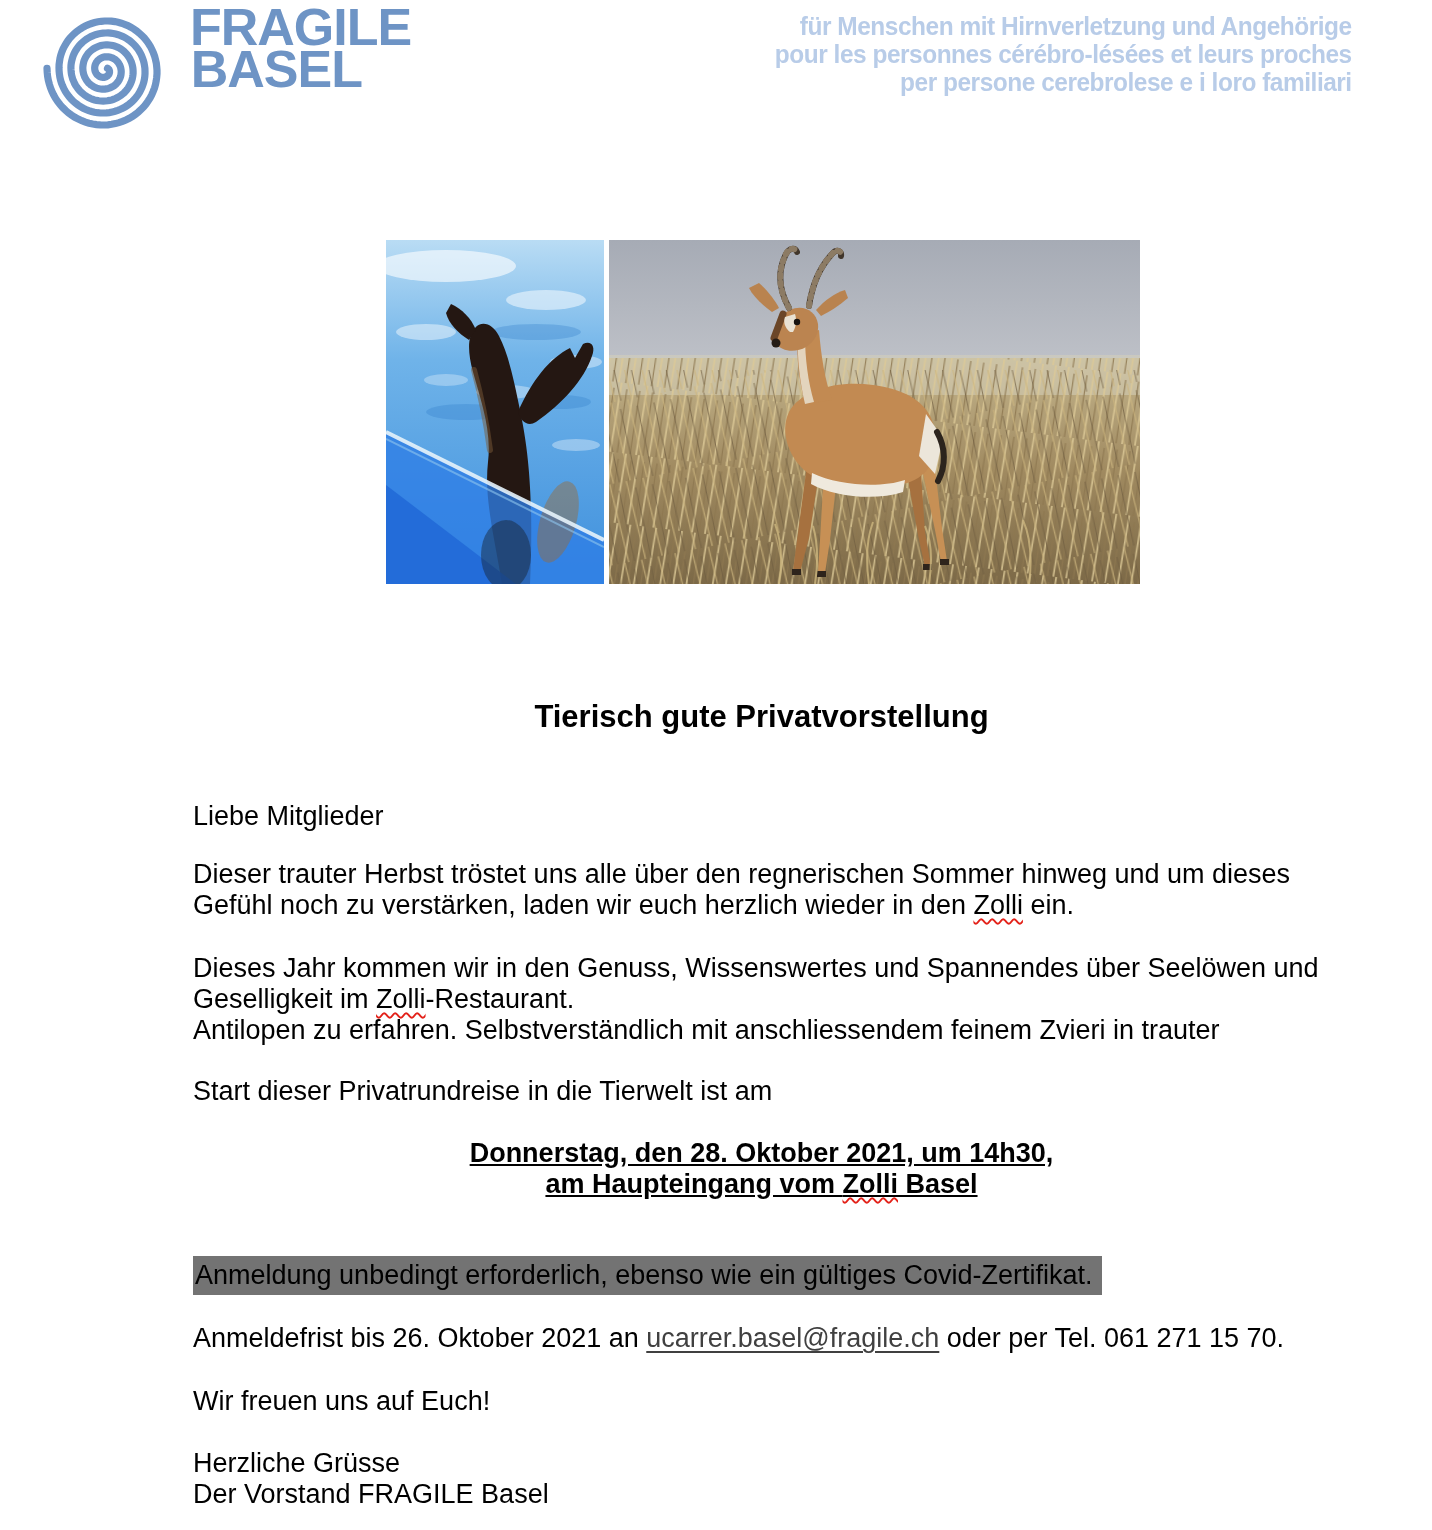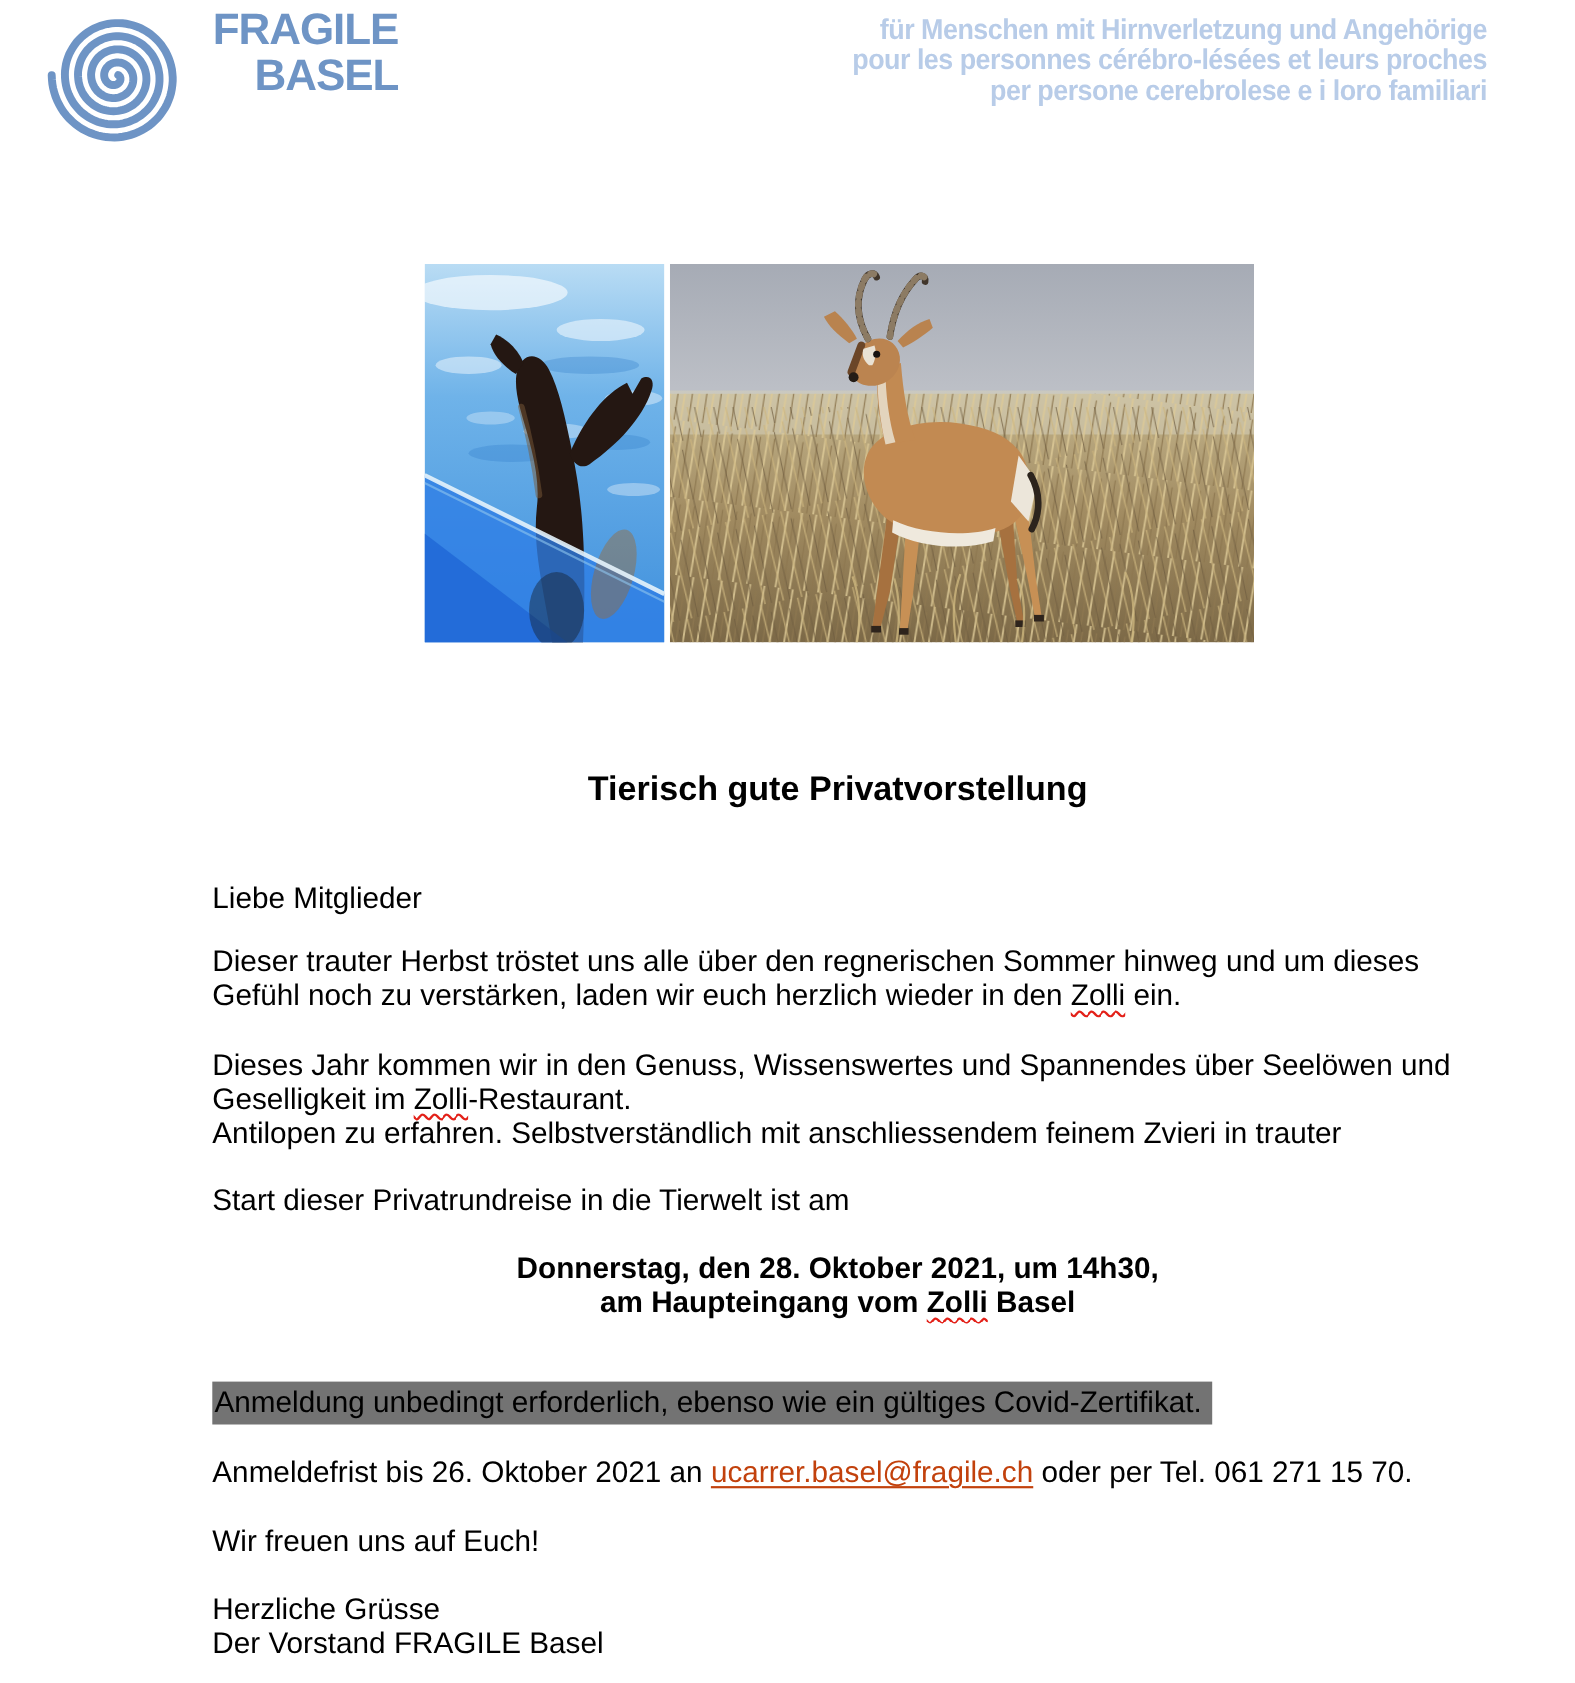--- a/index.html
+++ b/index.html
@@ -2,38 +2,38 @@
 <html><head>
 <meta charset="utf-8">
 <style>
   html,body{margin:0;padding:0;background:#ffffff;}
   .page{position:relative;width:1432px;height:1530px;background:#fff;overflow:hidden;
         font-family:"Liberation Sans","DejaVu Sans",sans-serif;color:#000;}
 
   
   .spiral{position:absolute;left:40px;top:5px;width:130px;height:130px;}
   .wordmark{position:absolute;left:190px;top:6px;width:172px;text-align:right;
-            font-size:40px;line-height:42px;font-weight:bold;color:#6e94c5;letter-spacing:-1px;}
+            font-size:52px;line-height:42px;font-weight:bold;color:#6e94c5;letter-spacing:-1px;}
   .tagline{position:absolute;right:80px;top:12px;text-align:right;font-weight:bold;
            font-size:26px;line-height:28px;color:#b8cce8;letter-spacing:-0.5px;
            transform:scaleX(0.94);transform-origin:top right;}
 
   
   .photos{position:absolute;left:386px;top:240px;display:flex;gap:5px;}
   .photo{display:block;}
 
   
   .title{position:absolute;left:193px;top:701px;width:1137px;margin:0;
          font-size:31px;line-height:31px;font-weight:bold;text-align:center;}
   .para{position:absolute;left:193px;width:1137px;margin:0;font-size:27px;line-height:31px;}
-  .center{text-align:center;}
+  .center{text-align:center;text-decoration:underline;}
   .bold{font-weight:bold;}
   .misspell{text-decoration:underline wavy #e32119;text-decoration-thickness:2px;
             text-underline-offset:4px;text-decoration-skip-ink:none;}
-  .email-link{color:#c2410c;text-decoration:underline;text-decoration-thickness:2px;
+  .email-link{color:#404040;text-decoration:underline;text-decoration-thickness:2px;
               text-underline-offset:4px;cursor:pointer;}
   .hl{background:#737373;padding:4px 9px 5px 2px;}
 </style>
 </head>
 <body>
 
 <div class="page">
 
   <svg class="spiral" viewBox="0 0 130 130">
     <polyline id="spiralLine" fill="none" stroke="#6e94c5" stroke-width="7.2" stroke-linecap="round" points="67.5,63.3 67.7,63.4 67.9,63.5 68.1,63.7 68.3,63.9 68.5,64.1 68.7,64.3 68.9,64.5 69.0,64.8 69.2,65.1 69.3,65.4 69.4,65.7 69.5,66.0 69.5,66.4 69.5,66.7 69.5,67.1 69.5,67.4 69.4,67.8 69.3,68.2 69.2,68.6 69.0,68.9 68.8,69.3 68.6,69.7 68.3,70.0 68.0,70.3 67.7,70.6 67.4,70.9 67.0,71.2 66.6,71.5 66.2,71.7 65.7,71.9 65.3,72.1 64.8,72.2 64.3,72.3 63.7,72.3 63.2,72.4 62.7,72.4 62.1,72.3 61.6,72.2 61.0,72.1 60.5,71.9 59.9,71.7 59.4,71.4 58.9,71.1 58.4,70.7 57.9,70.3 57.4,69.9 57.0,69.4 56.6,68.9 56.2,68.4 55.9,67.8 55.6,67.2 55.3,66.6 55.1,65.9 54.9,65.3 54.8,64.6 54.7,63.8 54.7,63.1 54.7,62.4 54.8,61.6 54.9,60.9 55.1,60.2 55.4,59.4 55.7,58.7 56.0,58.0 56.4,57.3 56.9,56.6 57.4,56.0 58.0,55.4 58.6,54.8 59.2,54.3 59.9,53.8 60.6,53.4 61.4,53.0 62.2,52.6 63.1,52.3 63.9,52.1 64.8,51.9 65.7,51.8 66.7,51.8 67.6,51.8 68.5,51.9 69.5,52.0 70.4,52.2 71.3,52.5 72.2,52.9 73.1,53.3 74.0,53.8 74.8,54.3 75.6,54.9 76.4,55.6 77.1,56.3 77.8,57.1 78.4,57.9 79.0,58.8 79.5,59.8 80.0,60.7 80.4,61.8 80.7,62.8 80.9,63.9 81.1,65.0 81.2,66.1 81.2,67.2 81.1,68.4 81.0,69.5 80.8,70.6 80.5,71.7 80.1,72.9 79.6,73.9 79.1,75.0 78.5,76.0 77.8,77.0 77.0,78.0 76.2,78.9 75.3,79.7 74.3,80.5 73.3,81.2 72.2,81.9 71.0,82.4 69.9,82.9 68.6,83.4 67.4,83.7 66.1,83.9 64.8,84.1 63.5,84.2 62.1,84.2 60.8,84.0 59.5,83.8 58.1,83.5 56.8,83.1 55.5,82.6 54.3,82.1 53.1,81.4 51.9,80.6 50.7,79.8 49.7,78.9 48.6,77.9 47.7,76.8 46.8,75.6 46.0,74.4 45.3,73.1 44.6,71.8 44.1,70.4 43.6,69.0 43.3,67.5 43.0,66.0 42.9,64.5 42.8,63.0 42.9,61.4 43.1,59.9 43.4,58.4 43.7,56.8 44.2,55.3 44.8,53.9 45.5,52.4 46.3,51.1 47.2,49.7 48.2,48.4 49.3,47.2 50.5,46.1 51.8,45.0 53.1,44.1 54.5,43.2 56.0,42.4 57.5,41.7 59.1,41.1 60.8,40.6 62.4,40.3 64.1,40.0 65.9,39.9 67.6,39.9 69.3,40.0 71.1,40.2 72.8,40.6 74.5,41.0 76.2,41.6 77.9,42.3 79.5,43.2 81.0,44.1 82.5,45.2 83.9,46.3 85.2,47.6 86.5,48.9 87.7,50.4 88.7,51.9 89.7,53.5 90.5,55.2 91.3,56.9 91.9,58.7 92.4,60.6 92.8,62.5 93.0,64.4 93.1,66.3 93.1,68.2 92.9,70.2 92.6,72.1 92.2,74.1 91.6,76.0 90.9,77.8 90.1,79.6 89.1,81.4 88.1,83.1 86.9,84.7 85.5,86.3 84.1,87.8 82.6,89.1 81.0,90.4 79.2,91.5 77.4,92.6 75.5,93.5 73.6,94.3 71.6,94.9 69.5,95.4 67.5,95.8 65.3,96.0 63.2,96.1 61.0,96.0 58.9,95.8 56.7,95.4 54.6,94.9 52.5,94.3 50.5,93.5 48.5,92.5 46.6,91.4 44.7,90.2 43.0,88.8 41.3,87.4 39.7,85.7 38.2,84.0 36.9,82.2 35.6,80.3 34.5,78.3 33.6,76.2 32.7,74.1 32.1,71.9 31.5,69.6 31.2,67.3 31.0,65.0 30.9,62.6 31.0,60.2 31.3,57.9 31.8,55.6 32.4,53.3 33.1,51.0 34.0,48.8 35.1,46.6 36.4,44.5 37.7,42.5 39.2,40.6 40.9,38.8 42.7,37.1 44.6,35.5 46.6,34.1 48.7,32.8 50.9,31.6 53.2,30.6 55.5,29.7 58.0,29.0 60.4,28.5 63.0,28.1 65.5,28.0 68.1,27.9 70.6,28.1 73.2,28.5 75.7,29.0 78.2,29.7 80.6,30.6 83.0,31.6 85.4,32.8 87.6,34.2 89.8,35.7 91.8,37.4 93.7,39.2 95.5,41.2 97.2,43.2 98.8,45.4 100.1,47.7 101.4,50.2 102.4,52.7 103.3,55.2 104.0,57.9 104.5,60.5 104.9,63.3 105.0,66.0 105.0,68.8 104.8,71.5 104.4,74.3 103.8,77.0 103.0,79.7 102.0,82.3 100.8,84.9 99.5,87.4 98.0,89.8 96.3,92.1 94.4,94.3 92.4,96.3 90.3,98.2 88.0,100.0 85.6,101.6 83.1,103.1 80.5,104.3 77.8,105.4 75.0,106.3 72.2,107.1 69.3,107.6 66.4,107.9 63.4,108.0 60.4,108.0 57.5,107.7 54.5,107.2 51.6,106.5 48.7,105.6 45.9,104.5 43.2,103.2 40.5,101.7 38.0,100.0 35.6,98.2 33.2,96.2 31.1,94.0 29.1,91.7 27.2,89.2 25.5,86.6 24.0,83.9 22.7,81.1 21.5,78.2 20.6,75.2 19.9,72.2 19.4,69.0 19.1,65.9 19.0,62.7 19.1,59.6 19.5,56.4 20.0,53.2 20.8,50.1 21.8,47.1 23.0,44.1 24.5,41.2 26.1,38.4 27.9,35.7 29.9,33.1 32.1,30.7 34.5,28.4 37.0,26.3 39.6,24.4 42.4,22.6 45.3,21.0 48.4,19.6 51.5,18.5 54.7,17.5 58.0,16.8 61.3,16.3 64.6,16.0 68.0,16.0 71.4,16.2 74.8,16.6 78.1,17.3 81.4,18.2 84.6,19.3 87.8,20.6 90.8,22.2 93.8,24.0 96.6,25.9 99.3,28.1 101.9,30.5 104.3,33.0 106.5,35.7 108.5,38.5 110.4,41.5 112.0,44.7 113.4,47.9 114.6,51.2 115.5,54.6 116.3,58.1 116.7,61.7 117.0,65.2 117.0,68.8 116.7,72.4 116.2,76.0 115.5,79.5 114.5,83.0 113.2,86.4 111.8,89.7 110.1,92.9 108.1,96.0 106.0,99.0 103.7,101.9 101.1,104.5 98.4,107.0 95.5,109.3 92.5,111.4 89.3,113.3 85.9,115.0 82.5,116.4 78.9,117.6 75.3,118.6 71.6,119.3 67.9,119.8 64.1,120.0 60.3,119.9 56.5,119.6 52.8,119.0 49.0,118.2 45.4,117.1 41.8,115.7 38.3,114.1 34.9,112.3 31.7,110.2 28.5,107.9 25.6,105.4 22.8,102.7 20.2,99.8 17.8,96.7 15.6,93.4 13.7,90.0 12.0,86.5 10.5,82.8 9.3,79.0 8.3,75.2 7.6,71.3 7.2,67.3 7.0,63.4"></polyline>

